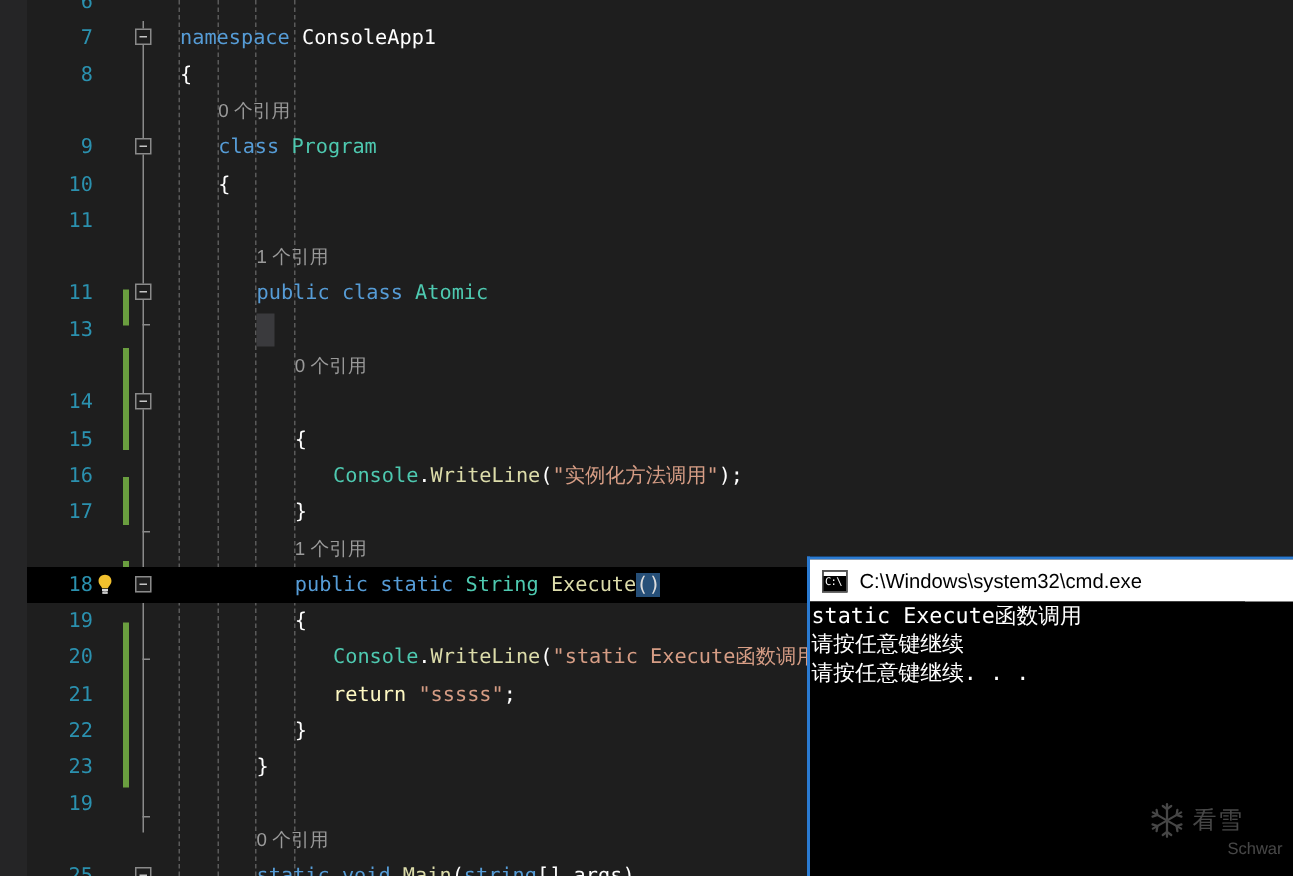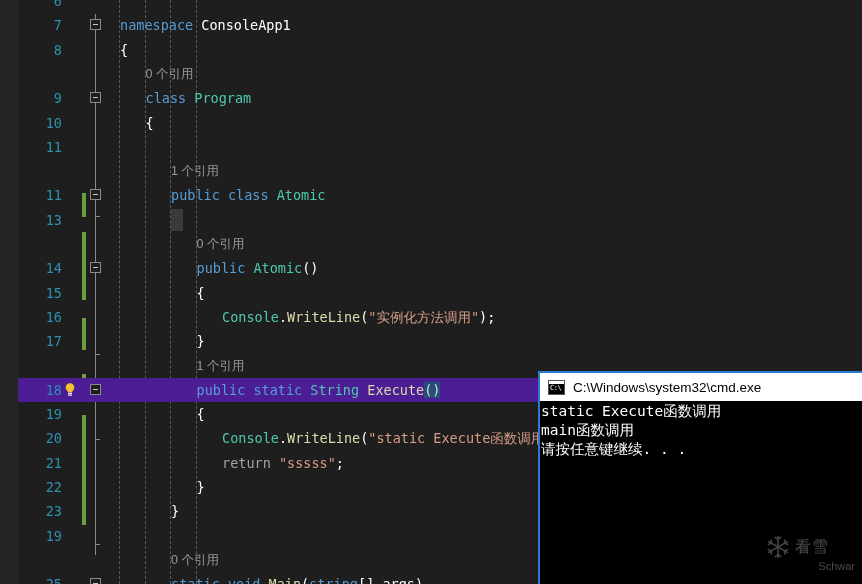--- a/index.html
+++ b/index.html
@@ -52,21 +52,21 @@
     font-family: "DejaVu Sans Mono", monospace;
     font-size: 13.5px;
     line-height: 24.3px;
   }
   .row.codelens {
     font-family: "Liberation Sans", sans-serif;
     font-size: 12.5px;
     color: #9a9a9a;
   }
   .row.current {
-    background: #4c1d95;
+    background: #000000;
   }
 
   .lnum {
     position: absolute;
     left: 0;
     width: 44px;
     text-align: right;
     color: #2b91af;
     font-size: 13.5px;
     font-family: "DejaVu Sans Mono", monospace;
@@ -129,21 +129,21 @@
   .bracematch {
     position: absolute;
     background: #3a3a3d;
   }
 
   
   .kw   { color: #569cd6; }
   .typ  { color: #4ec9b0; }
   .fn   { color: #dcdcaa; }
   .str  { color: #d69d85; }
-  .ret  { color: #a3a3a3; }
+  .ret  { color: #fef9c3; }
   .pln  { color: #ffffff; }
   .sel  { background: #264f78; color: #dcdcdc; }
   .sq   { text-decoration: underline dotted #888; text-underline-offset: 3px; }
 
   
   #console {
     position: absolute;
     left: 538px; top: 371px;
     width: 324px; height: 213px;
     background: #000;
@@ -260,21 +260,21 @@
         <div class="row codelens" style="top: 61.9px;"><span class="text" style="left: 127.5px;">0 个引用</span></div>
         <div class="row" style="top: 86.2px;"><span class="lnum">9</span><span class="code" style="left: 127.5px;"><span class="kw">class</span> <span class="typ">Program</span></span></div>
         <div class="collapse" style="top: 92.2px;"></div>
         <div class="row" style="top: 110.5px;"><span class="lnum">10</span><span class="code" style="left: 127.5px;"><span class="pln">{</span></span></div>
         <div class="row" style="top: 134.8px;"><span class="lnum">11</span><span class="code" style="left: 127.5px;"></span></div>
         <div class="row codelens" style="top: 159.1px;"><span class="text" style="left: 153px;">1 个引用</span></div>
         <div class="row" style="top: 183.4px;"><span class="lnum">11</span><span class="code" style="left: 153px;"><span class="kw">public</span> <span class="kw">class</span> <span class="typ">Atomic</span></span></div>
         <div class="collapse" style="top: 189.4px;"></div>
         <div class="row" style="top: 207.7px;"><span class="lnum">13</span><span class="code" style="left: 153px;"><span class="pln">{</span></span></div>
         <div class="row codelens" style="top: 232px;"><span class="text" style="left: 178.5px;">0 个引用</span></div>
-        <div class="row" style="top: 256.3px;"><span class="lnum">14</span><span class="code" style="left: 178.5px;"><span class="kw">public</span> <span class="typ">Atomic</span><span class="pln">()</span></span></div>
+        <div class="row" style="top: 256.3px;"><span class="lnum">14</span></div>
         <div class="collapse" style="top: 262.3px;"></div>
         <div class="row" style="top: 280.6px;"><span class="lnum">15</span><span class="code" style="left: 178.5px;"><span class="pln">{</span></span></div>
         <div class="row" style="top: 304.9px;"><span class="lnum">16</span><span class="code" style="left: 204px;"><span class="typ">Console</span><span class="pln">.</span><span class="fn">WriteLine</span><span class="pln">(</span><span class="str">"实例化方法调用"</span><span class="pln">);</span></span></div>
         <div class="row" style="top: 329.2px;"><span class="lnum">17</span><span class="code" style="left: 178.5px;"><span class="pln">}</span></span></div>
         <div class="row codelens" style="top: 353.5px;"><span class="text" style="left: 178.5px;">1 个引用</span></div>
         <div class="row current" style="top: 377.8px;"><span class="lnum">18</span><span class="code" style="left: 178.5px;"><span class="kw">public</span> <span class="kw">static</span> <span class="typ">String</span> <span class="fn">Execute</span><span class="sel">()</span></span></div>
         <div class="collapse" style="top: 383.8px;"></div>
         <div class="row" style="top: 402.1px;"><span class="lnum">19</span><span class="code" style="left: 178.5px;"><span class="pln">{</span></span></div>
         <div class="row" style="top: 426.4px;"><span class="lnum">20</span><span class="code" style="left: 204px;"><span class="typ">Console</span><span class="pln">.</span><span class="fn">WriteLine</span><span class="pln">(</span><span class="str">"static Execute函数调用"</span><span class="pln">);</span></span></div>
         <div class="row" style="top: 450.7px;"><span class="lnum">21</span><span class="code" style="left: 204px;"><span class="ret">return</span> <span class="str">"sssss"</span><span class="pln">;</span></span></div>
@@ -300,21 +300,21 @@
 
   <div id="console">
     <div class="con-title">
       <span class="cmd-icon">
         <span class="cmdtext">C:\</span>
       </span>
       <span class="con-title-text">C:\Windows\system32\cmd.exe</span>
     </div>
     <div class="con-body" id="con-body">
         <div class="con-line">static Execute函数调用</div>
-        <div class="con-line">main函数调用</div>
+        <div class="con-line">请按任意键继续</div>
         <div class="con-line">请按任意键继续. . .</div>
       </div>
   </div>
 
   <div id="watermark">
     <div class="wm-row">
       <svg width="26" height="26" viewBox="0 0 24 24">
         <g stroke="#e8e8e8" stroke-width="1.4" stroke-linecap="round" fill="none">
           <line x1="12" y1="2" x2="12" y2="22"></line>
           <line x1="3.3" y1="7" x2="20.7" y2="17"></line>

